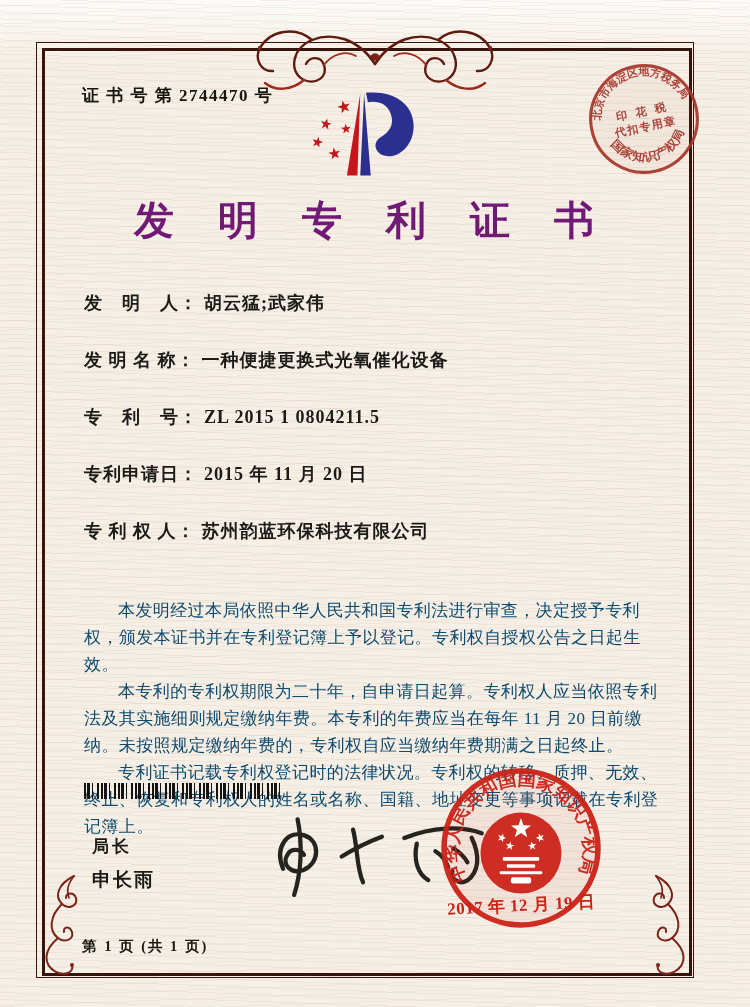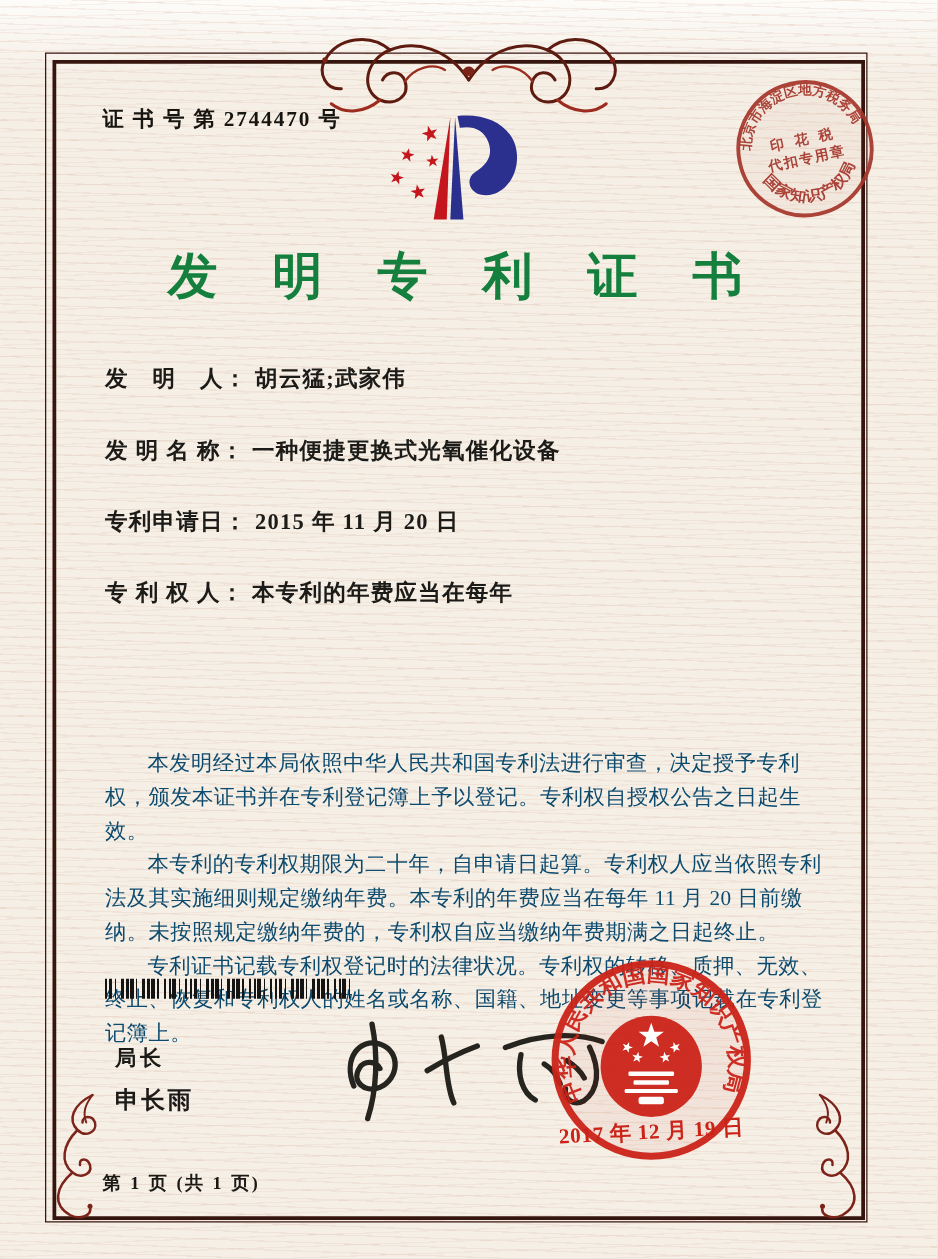--- a/index.html
+++ b/index.html
@@ -29,21 +29,21 @@
   .corner-flourish.left{ left:28px; }
   .corner-flourish.right{ left:648px; transform:scaleX(-1); }
   .cert-no{
     position:absolute; left:82px; top:84px; font-size:17px; font-weight:600;
     letter-spacing:1.5px; color:#17150f;
   }
   .logo{ position:absolute; left:288px; top:88px; width:155px; height:100px; }
   .title{
     position:absolute; left:36px; top:193px; width:656px; text-align:center;
     font-size:40px; font-weight:700; letter-spacing:17px; padding-left:17px;
-    box-sizing:border-box; color:#15803d;
+    box-sizing:border-box; color:#701a75;
   }
   .fields{ position:absolute; left:84px; top:291px; width:560px; }
   .row{ margin-bottom:33px; font-size:18px; font-weight:600; letter-spacing:1px; white-space:nowrap; }
   .row .lbl{ margin-right:6px; }
   .body-text{
     position:absolute; left:84px; top:597px; width:582px;
     font-size:17px; line-height:27px; letter-spacing:0.4px; font-weight:500;
     color:#0c4a6e;
   }
   .body-text p{ margin:0; text-indent:2em; }
@@ -137,24 +137,27 @@
   <div class="title">发 明 专 利 证 书</div>
 
   <div class="fields">
     <div class="row">
       <span class="lbl">发　明　人：</span><span class="val">胡云猛;武家伟</span>
     </div>
     <div class="row">
       <span class="lbl">发 明 名 称：</span><span class="val">一种便捷更换式光氧催化设备</span>
     </div>
     <div class="row">
+      <span class="lbl">专　利　号：</span><span class="val">ZL 2015 1 0804211.5</span>
+    </div>
+    <div class="row">
       <span class="lbl">专利申请日：</span><span class="val">2015 年 11 月 20 日</span>
     </div>
     <div class="row">
-      <span class="lbl">专 利 权 人：</span><span class="val">本专利的年费应当在每年</span>
+      <span class="lbl">专 利 权 人：</span><span class="val">苏州韵蓝环保科技有限公司</span>
     </div>
   </div>
 
   <div class="body-text">
     <p>本发明经过本局依照中华人民共和国专利法进行审查，决定授予专利权，颁发本证书并在专利登记簿上予以登记。专利权自授权公告之日起生效。</p>
     <p>本专利的专利权期限为二十年，自申请日起算。专利权人应当依照专利法及其实施细则规定缴纳年费。本专利的年费应当在每年 11 月 20 日前缴纳。未按照规定缴纳年费的，专利权自应当缴纳年费期满之日起终止。</p>
     <p>专利证书记载专利权登记时的法律状况。专利权的转移、质押、无效、终止、恢复和专利权人的姓名或名称、国籍、地址变更等事项记载在专利登记簿上。</p>
   </div>
 
   <div class="barcode"></div>

